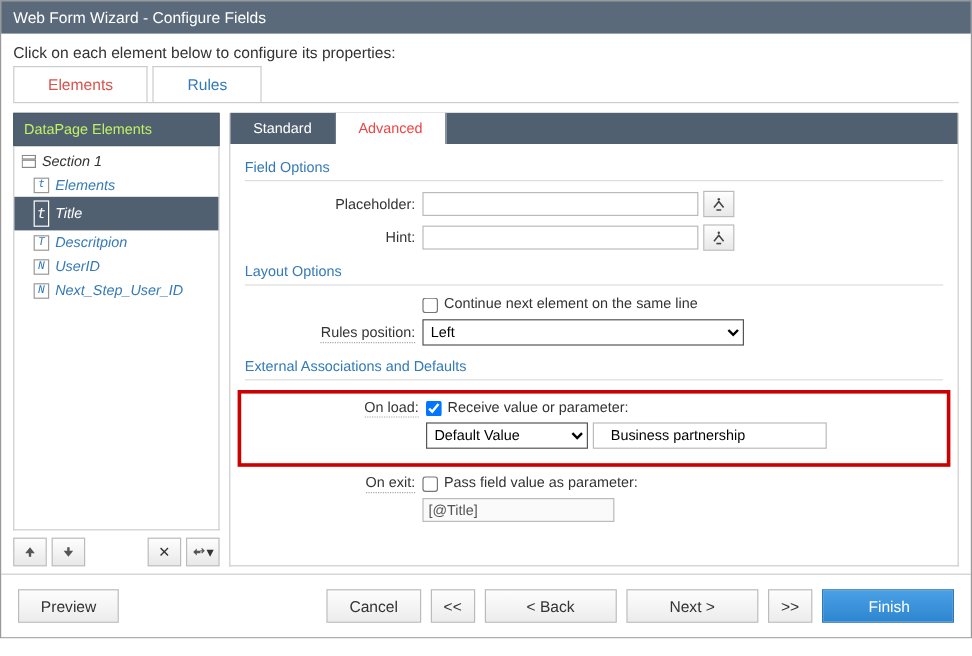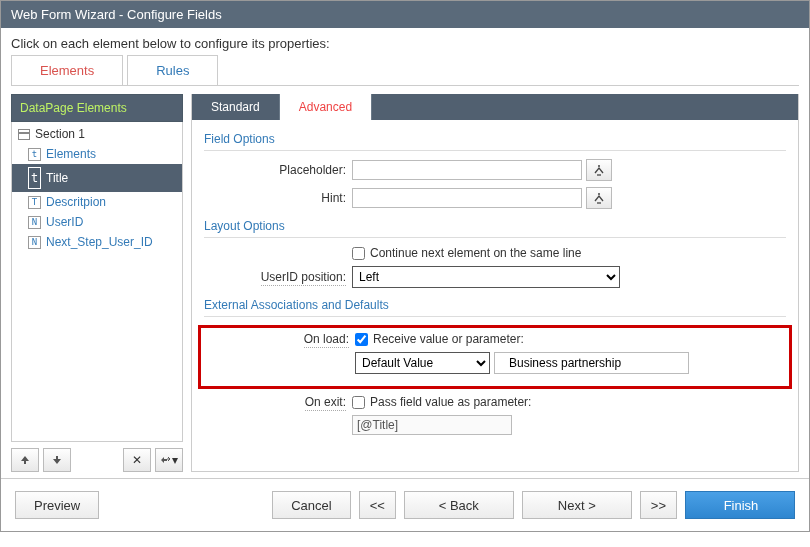--- a/index.html
+++ b/index.html
@@ -7,21 +7,21 @@
   .window { width: 810px; border: 1px solid #999; }
   .titlebar { background: #5a6a7a; color: #fff; padding: 6px 10px; font-size: 13px; }
   .instructions { padding: 8px 10px 4px; font-size: 13px; color: #333; }
   .top-tabs { display: flex; border-bottom: 1px solid #ccc; margin: 0 10px; }
   .top-tab { padding: 7px 28px; border: 1px solid #ccc; border-bottom: none; margin-right: 4px; background: #fff; cursor: pointer; font-size: 13px; }
   .top-tab.active { color: #d9534f; }
   .top-tab.inactive { color: #337ab7; }
   .body-row { display: flex; padding: 8px 10px 6px; gap: 8px; }
   .left-panel { width: 172px; display: flex; flex-direction: column; }
   .panel-header { background: #516070; color: #bef264; padding: 6px 8px; font-size: 12px; border: 1px solid #4a5966;}
-  .element-list { border: 1px solid #ccc; border-top: none; flex: 1; min-height: 320px; background: #fff; padding: 2px 0; }
+  .element-list { border: 1px solid #ccc; border-top: none; flex: 1; min-height: 320px; background: #fff; padding: 2px 0; font-style: italic; }
   .tree-item { padding: 3px 6px; display: flex; align-items: center; gap: 5px; cursor: pointer; }
   .tree-item.section { font-size: 12px; }
   .tree-item.field { padding-left: 16px; color: #337ab7; }
   .tree-item.field.selected { background: #516070; color: #fff; }
   .t-icon { width: 13px; height: 13px; display: inline-flex; align-items: center; justify-content:center; font-size: 9px; border: 1px solid #999; background:#fff; color:#337ab7; font-family: monospace; }
   .t-icon.sel { border-color:#fff; color:#fff; background: transparent;}
   .sec-icon { width:12px; height:11px; display:inline-flex; align-items:center; justify-content:center; }
   .sec-icon svg { width:12px;height:11px; }
   .list-btns { display: flex; gap: 4px; padding-top: 6px; }
   .icon-btn { width: 28px; height: 24px; background: linear-gradient(#fefefe,#e8e8e8); border: 1px solid #bbb; cursor: pointer; display:inline-flex; align-items:center; justify-content:center; font-size:12px; color:#333;}
@@ -31,21 +31,21 @@
   .sub-tab { padding: 6px 19px; color:#fff; cursor:pointer; font-size:12px; border-right:1px solid #6b7a88; }
   .sub-tab.active { background:#fff; color:#ef4444; }
   .right-body { padding: 8px 12px; }
   .section-title { color: #337ab7; font-size: 12px; border-bottom: 1px solid #ddd; padding: 4px 0; margin-bottom: 8px; }
   .form-row { display:flex; align-items:center; margin-bottom: 6px; }
   .form-label { width: 148px; text-align: right; padding-right: 6px; font-size: 12px; }
   .text-input { height: 20px; border: 1px solid #bbb; padding: 2px 4px; font-size:12px; }
   .text-input.w1 { width: 230px; }
   .small-btn { width:26px; height:22px; border:1px solid #bbb; background: linear-gradient(#fefefe,#e8e8e8); margin-left:4px; cursor:pointer; display:inline-flex;align-items:center;justify-content:center;}
   .small-btn svg { width:12px;height:12px; }
-  .chk-row { display:flex; align-items:flex-start; margin-bottom:6px; }
+  .chk-row { display:flex; align-items:flex-end; margin-bottom:6px; }
   .chk-row .form-label { width:148px; }
   .sel { height:22px; border:1px solid #555; font-size:12px; padding: 0 2px; background:#fff; }
   .sel.w2 { width: 268px; }
   .sel.w3 { width: 135px; }
   .red-box { border: 3px solid #cc0000; padding: 4px 6px 6px; margin: 0 -6px 6px -6px; }
   .value-input { height:22px; width: 195px; border:1px solid #bbb; padding:2px 14px; font-size:12px; margin-left:4px;}
   .footer { border-top: 1px solid #ccc; display:flex; padding: 12px 14px; gap: 8px; }
   .footer .spacer { flex:1; }
   .btn { height: 28px; padding: 0 18px; border: 1px solid #bbb; background: linear-gradient(#fdfdfd,#ececec); cursor:pointer; font-size:13px; color:#333; }
   .btn.small { padding: 0 10px; }
@@ -153,21 +153,21 @@
             </button>
         </div>
 
         <div class="section-title">Layout Options</div>
         <div class="chk-row">
           <div class="form-label"></div>
           <input type="checkbox" style="">
           <span>Continue next element on the same line</span>
         </div>
         <div class="form-row">
-          <div class="form-label"><span class="dotted-underline">UserID position:</span></div>
+          <div class="form-label"><span class="dotted-underline">Rules position:</span></div>
           <select class="sel w2">
             <option>Left</option>
           </select>
         </div>
 
         <div class="section-title">External Associations and Defaults</div>
 
         <div class="red-box">
           <div class="chk-row">
             <div class="form-label"><span class="dotted-underline">On load:</span></div>

